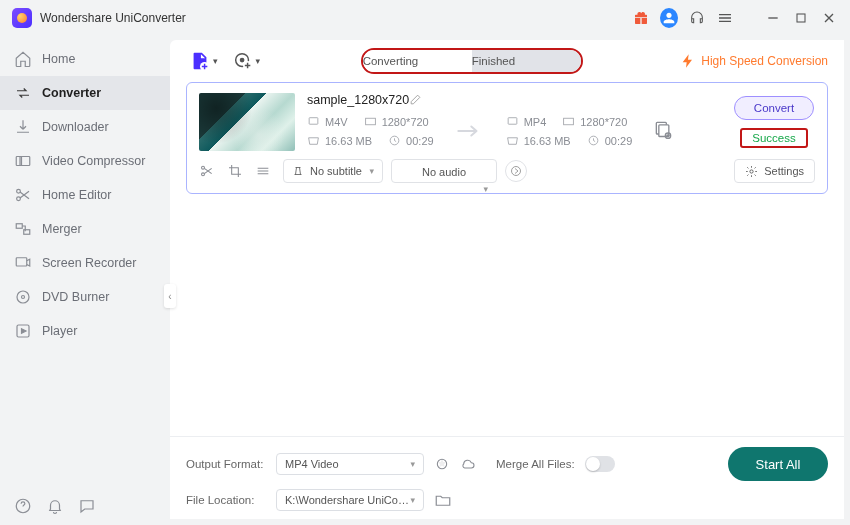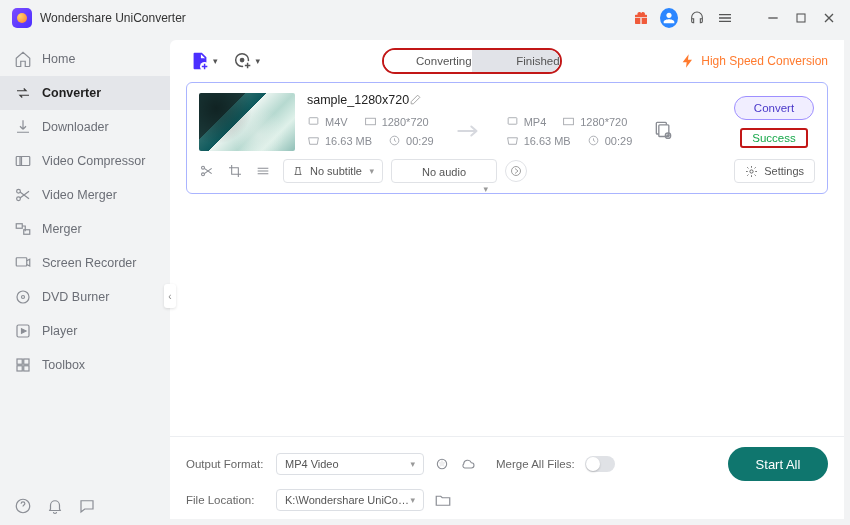--- a/index.html
+++ b/index.html
@@ -30,21 +30,21 @@
 .collapse-handle { position:absolute; right:-6px; top:248px; width:12px; height:24px; background:#fff; border-radius:3px; display:flex; align-items:center; justify-content:center; box-shadow:0 1px 3px rgba(0,0,0,.12); cursor:pointer; font-size:10px; color:#888;}
 
 .main { flex:1; background:#fff; border-radius:6px 0 0 0; display:flex; flex-direction:column; margin:4px 6px 6px 0; overflow:hidden;}
 
 .topbar { height:42px; display:flex; align-items:center; padding:0 16px; gap:8px; }
 .tool-btn { display:flex; align-items:center; cursor:pointer; color:#4b2fff; padding:3px;}
 .tool-btn svg { width:22px; height:22px; }
 .drop-caret { font-size:9px; margin-left:2px; color:#555; }
 .tabs-center { flex:1; display:flex; justify-content:center; }
 .seg { display:flex; border:1px solid #d5d7db; border-radius:15px; overflow:hidden; height:26px; }
-.seg-tab { width:88px; display:flex; align-items:center; justify-content:flex-end; font-size:11.5px; color:#555; background:#fff; cursor:pointer; }
+.seg-tab { width:109px; display:flex; align-items:center; justify-content:flex-start; font-size:11.5px; color:#555; background:#fff; cursor:pointer; }
 .seg-tab.active { background:#e1e3e8; }
 .box-red { border:2px solid #c21717; }
 .hs-conv { display:flex; align-items:center; gap:5px; color:#ff7a2e; font-size:12px; cursor:pointer; }
 .hs-conv .bolt { width:16px; height:16px; }
 
 .content { flex:1; padding:0 16px; overflow:auto; }
 
 .item-card { border:1.5px solid #aab4ff; border-radius:6px; padding:10px 12px; }
 .row-top { display:flex; gap:12px; }
 .thumb { width:96px; height:58px; border-radius:2px; background:linear-gradient(135deg,#1b3a3a 0%,#1b3a3a 30%,#2b6b6b 30%,#0d595d 44%,#eaf4f0 44%,#b6d9d0 62%,#dff1ea 78%,#8fbfb7 100%); position:relative; overflow:hidden;}
@@ -181,21 +181,21 @@
           <span>Video Compressor</span>
         </div>
       <div class="side-item">
           <span class="side-icon">
             <svg viewBox="0 0 24 24" class="stroke-only">
               <circle cx="6" cy="7" r="2.5"></circle>
               <circle cx="6" cy="17" r="2.5"></circle>
               <path d="M8 8l12 9M8 16L20 7"></path>
             </svg>
           </span>
-          <span>Video Merger</span>
+          <span>Home Editor</span>
         </div>
       <div class="side-item">
           <span class="side-icon">
             <svg viewBox="0 0 24 24" class="stroke-only">
               <rect x="3" y="5" width="8" height="6"></rect>
               <rect x="13" y="13" width="8" height="6"></rect>
               <path d="M11 8h4v7"></path>
             </svg>
           </span>
           <span>Merger</span>
@@ -219,31 +219,20 @@
           <span>DVD Burner</span>
         </div>
       <div class="side-item">
           <span class="side-icon">
             <svg viewBox="0 0 24 24" class="stroke-only">
               <rect x="4" y="4" width="16" height="16" rx="2"></rect>
               <path d="M10 9l6 3-6 3z" fill="currentColor"></path>
             </svg>
           </span>
           <span>Player</span>
-        </div>
-      <div class="side-item">
-          <span class="side-icon">
-            <svg viewBox="0 0 24 24" class="stroke-only">
-              <rect x="4" y="4" width="7" height="7"></rect>
-              <rect x="13" y="4" width="7" height="7"></rect>
-              <rect x="4" y="13" width="7" height="7"></rect>
-              <rect x="13" y="13" width="7" height="7"></rect>
-            </svg>
-          </span>
-          <span>Toolbox</span>
         </div>
     </div>
     <div class="sidebar-bottom">
       <span class="sb-btn">
           <svg viewBox="0 0 24 24" class="stroke-only">
             <circle cx="12" cy="12" r="9"></circle>
             <path d="M9.5 9a2.5 2.5 0 015 0c0 1.5-2.5 2-2.5 3.5M12 17h.01"></path>
           </svg>
         </span>
       <span class="sb-btn">

